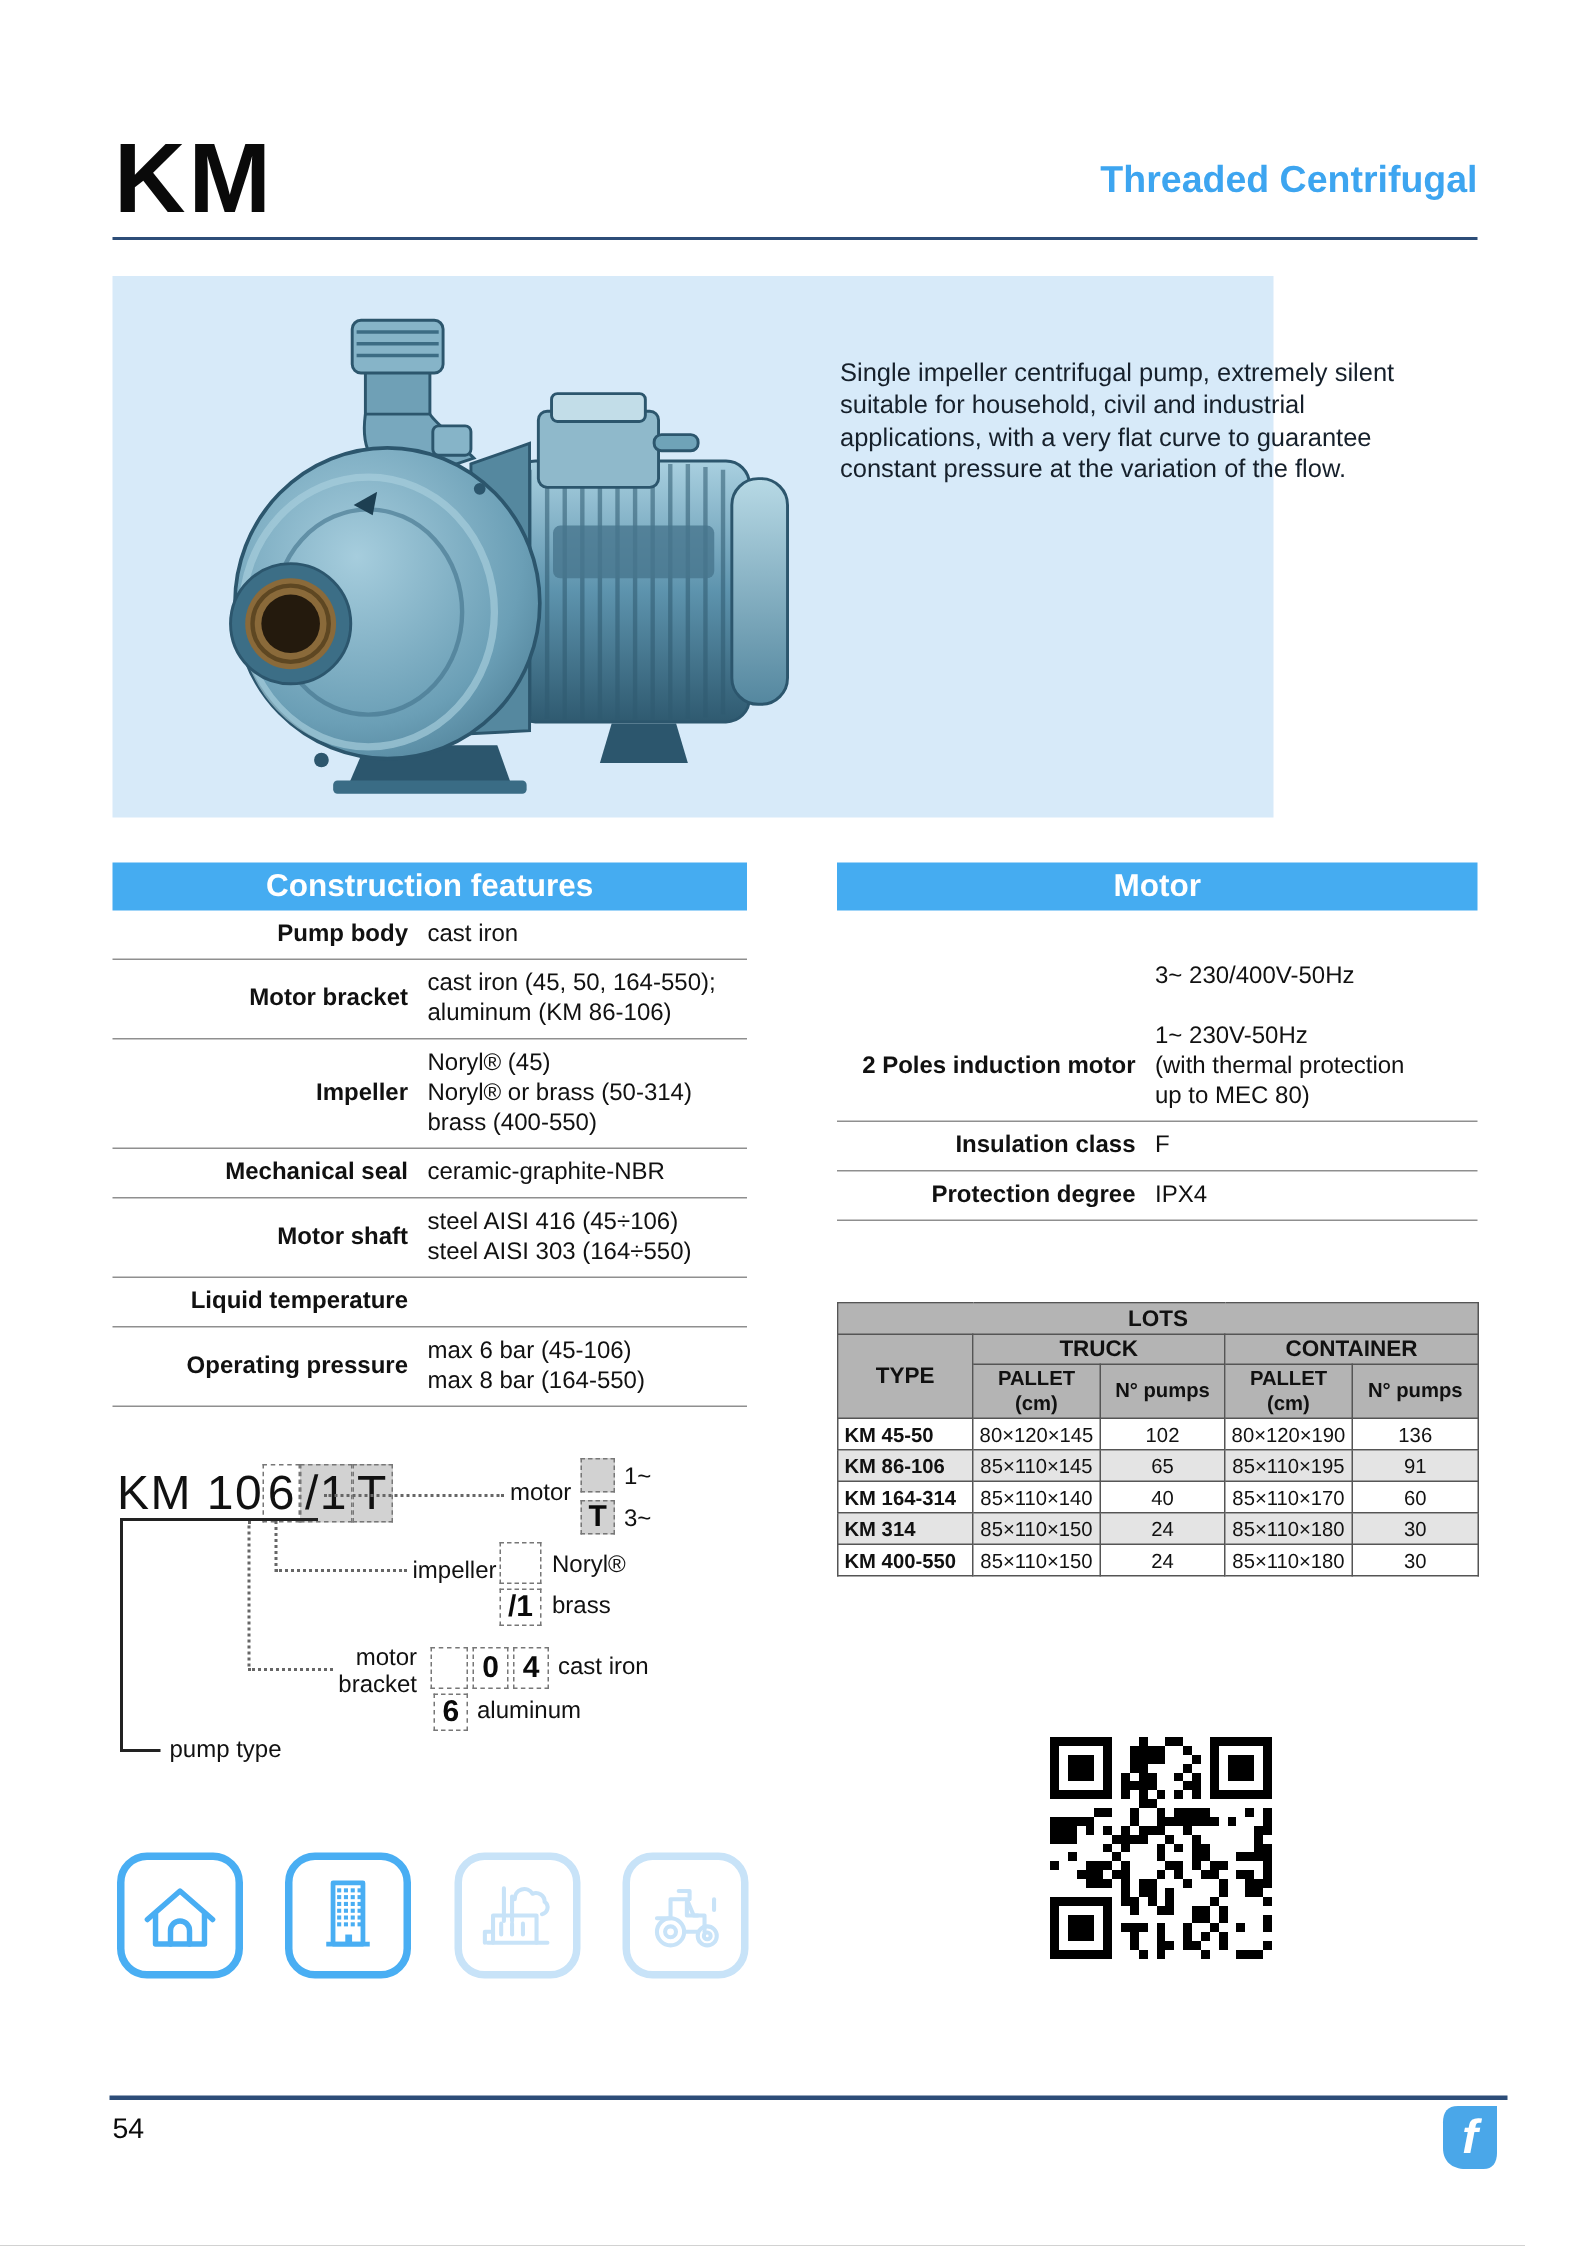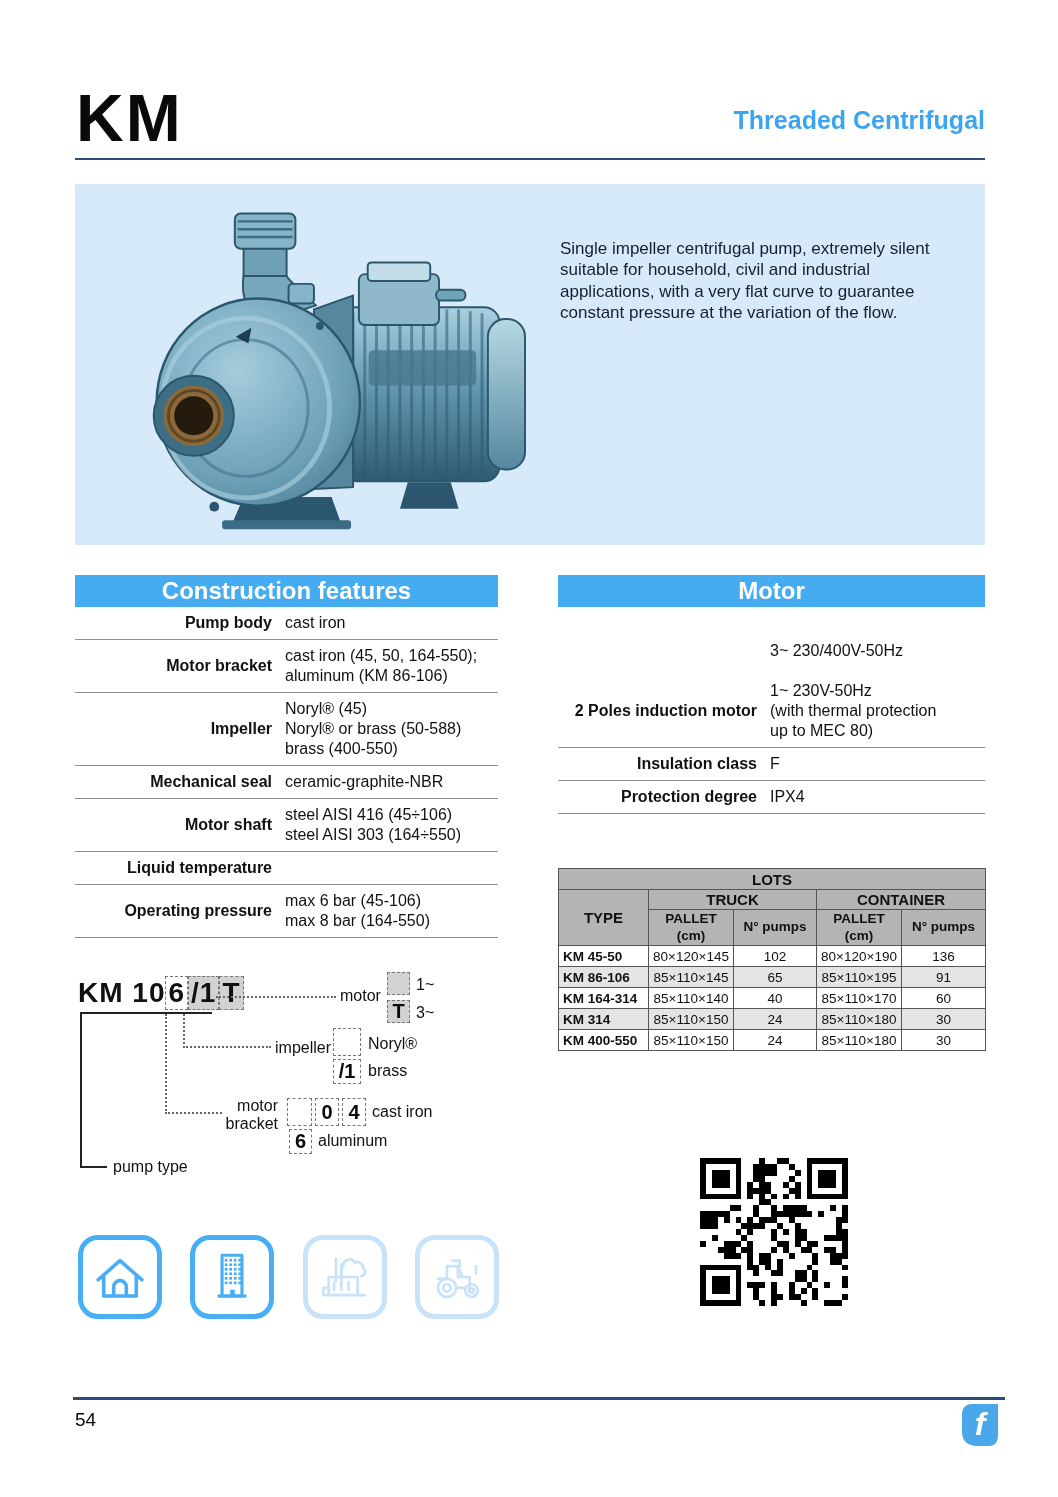--- a/index.html
+++ b/index.html
@@ -7,29 +7,29 @@
   body { background:#888; font-family:"Liberation Sans", sans-serif; }
   .canvas { position:relative; width:1058px; height:1497px; background:#ffffff;
             font-family:"Liberation Sans", sans-serif; color:#111; overflow:hidden; margin:0 auto; }
 
   
   .km-title { position:absolute; left:76px; top:80px; font-size:66px; font-weight:bold; letter-spacing:2px; color:#0a0a0a; }
   .subtitle { position:absolute; right:73px; top:106px; font-size:25px; font-weight:bold; color:#3da5f0; }
   .rule-top { position:absolute; left:75px; top:158px; width:910px; height:2px; background:#2d4d78; }
 
   
-  .hero { position:absolute; left:75px; top:184px; width:910px; height:361px; background:#d7eaf9; }
+  .hero { position:absolute; left:75px; top:184px; width:774px; height:361px; background:#d7eaf9; }
   .pump-svg { position:absolute; left:22px; top:10px; }
   .intro { position:absolute; left:485px; top:54px; width:400px; font-size:17px; line-height:1.26; color:#16202b; }
 
   
   .spec-table { position:absolute; top:575px; }
   .spec-table.construction { left:75px; width:423px; }
   .spec-table.motor { left:558px; width:427px; }
-  .spec-head { height:32px; background:#45acf1; color:#fff; font-size:24px; font-weight:bold;
+  .spec-head { height:32px; background:#45acf1; color:#fff; font-size:21px; font-weight:bold;
                display:flex; align-items:center; justify-content:center; }
   .spec-row { display:flex; align-items:center; padding:6px 0; border-bottom:1px solid #8f8f8f; font-size:16px; }
   .spec-row.no-sep { border-bottom:none; padding-bottom:14px;margin-top:28px; }
   .spec-label { width:210px; text-align:right; font-weight:bold; padding-right:13px; flex-shrink:0; line-height:1.25; }
   .motor .spec-label { width:212px; }
   .spec-value { white-space:pre-line; line-height:1.25; }
 
   
   table.lots { position:absolute; left:558px; top:868px; width:427px; border-collapse:collapse;
                font-size:13.5px; border:1px solid #8b5cf6; table-layout:fixed; }
@@ -37,21 +37,21 @@
   table.lots th { background:#b4b4b4; font-weight:bold; }
   table.lots .t-title { font-size:15px; height:21px; }
   table.lots .t-group { font-size:15px; height:20px; }
   table.lots .t-sub { font-size:13.5px; height:36px; line-height:1.2; }
   table.lots td { height:21px; }
   table.lots td.type { text-align:left; font-weight:bold; padding-left:4px; }
   table.lots tr.alt td { background:#e4e4e4; }
 
   
   .dg-abs { position:absolute; }
-  .code-text { position:absolute; left:78px; top:976px; font-size:28px; font-weight:bold; letter-spacing:1px; white-space:nowrap;text-align:center; }
+  .code-text { position:absolute; left:78px; top:976px; font-size:32px; font-weight:normal; letter-spacing:1px; white-space:nowrap;text-align:center; }
   .code-box { display:inline-block; border:1px dashed #777; padding:0 2px; }
   .code-box.white { background:#fff; }
   .code-box.gray { background:#d2d2d2; }
   .solid-h { position:absolute; height:2px; background:#222; }
   .solid-v { position:absolute; width:2px; background:#222; }
   .dot-h { position:absolute; border-top:2px dotted #666; height:0; }
   .dot-v { position:absolute; border-left:2px dotted #666; width:0; }
   .dg-lbl { position:absolute; font-size:16px; color:#111; white-space:pre-line; line-height:1.15; }
   .opt-box { position:absolute; border:1px dashed #777; font-weight:bold; text-align:center;
              font-size:20px; color:#0a0a0a; display:flex; align-items:center; justify-content:center; }
@@ -162,21 +162,21 @@
       <div class="spec-value">cast iron</div>
     </div>
     <div class="spec-row">
       <div class="spec-label">Motor bracket</div>
       <div class="spec-value">cast iron (45, 50, 164-550);
 aluminum (KM 86-106)</div>
     </div>
     <div class="spec-row">
       <div class="spec-label">Impeller</div>
       <div class="spec-value">Noryl® (45)
-Noryl® or brass (50-588)
+Noryl® or brass (50-314)
 brass (400-550)</div>
     </div>
     <div class="spec-row">
       <div class="spec-label">Mechanical seal</div>
       <div class="spec-value">ceramic-graphite-NBR</div>
     </div>
     <div class="spec-row">
       <div class="spec-label">Motor shaft</div>
       <div class="spec-value">steel AISI 416 (45÷106)
 steel AISI 303 (164÷550)</div>

